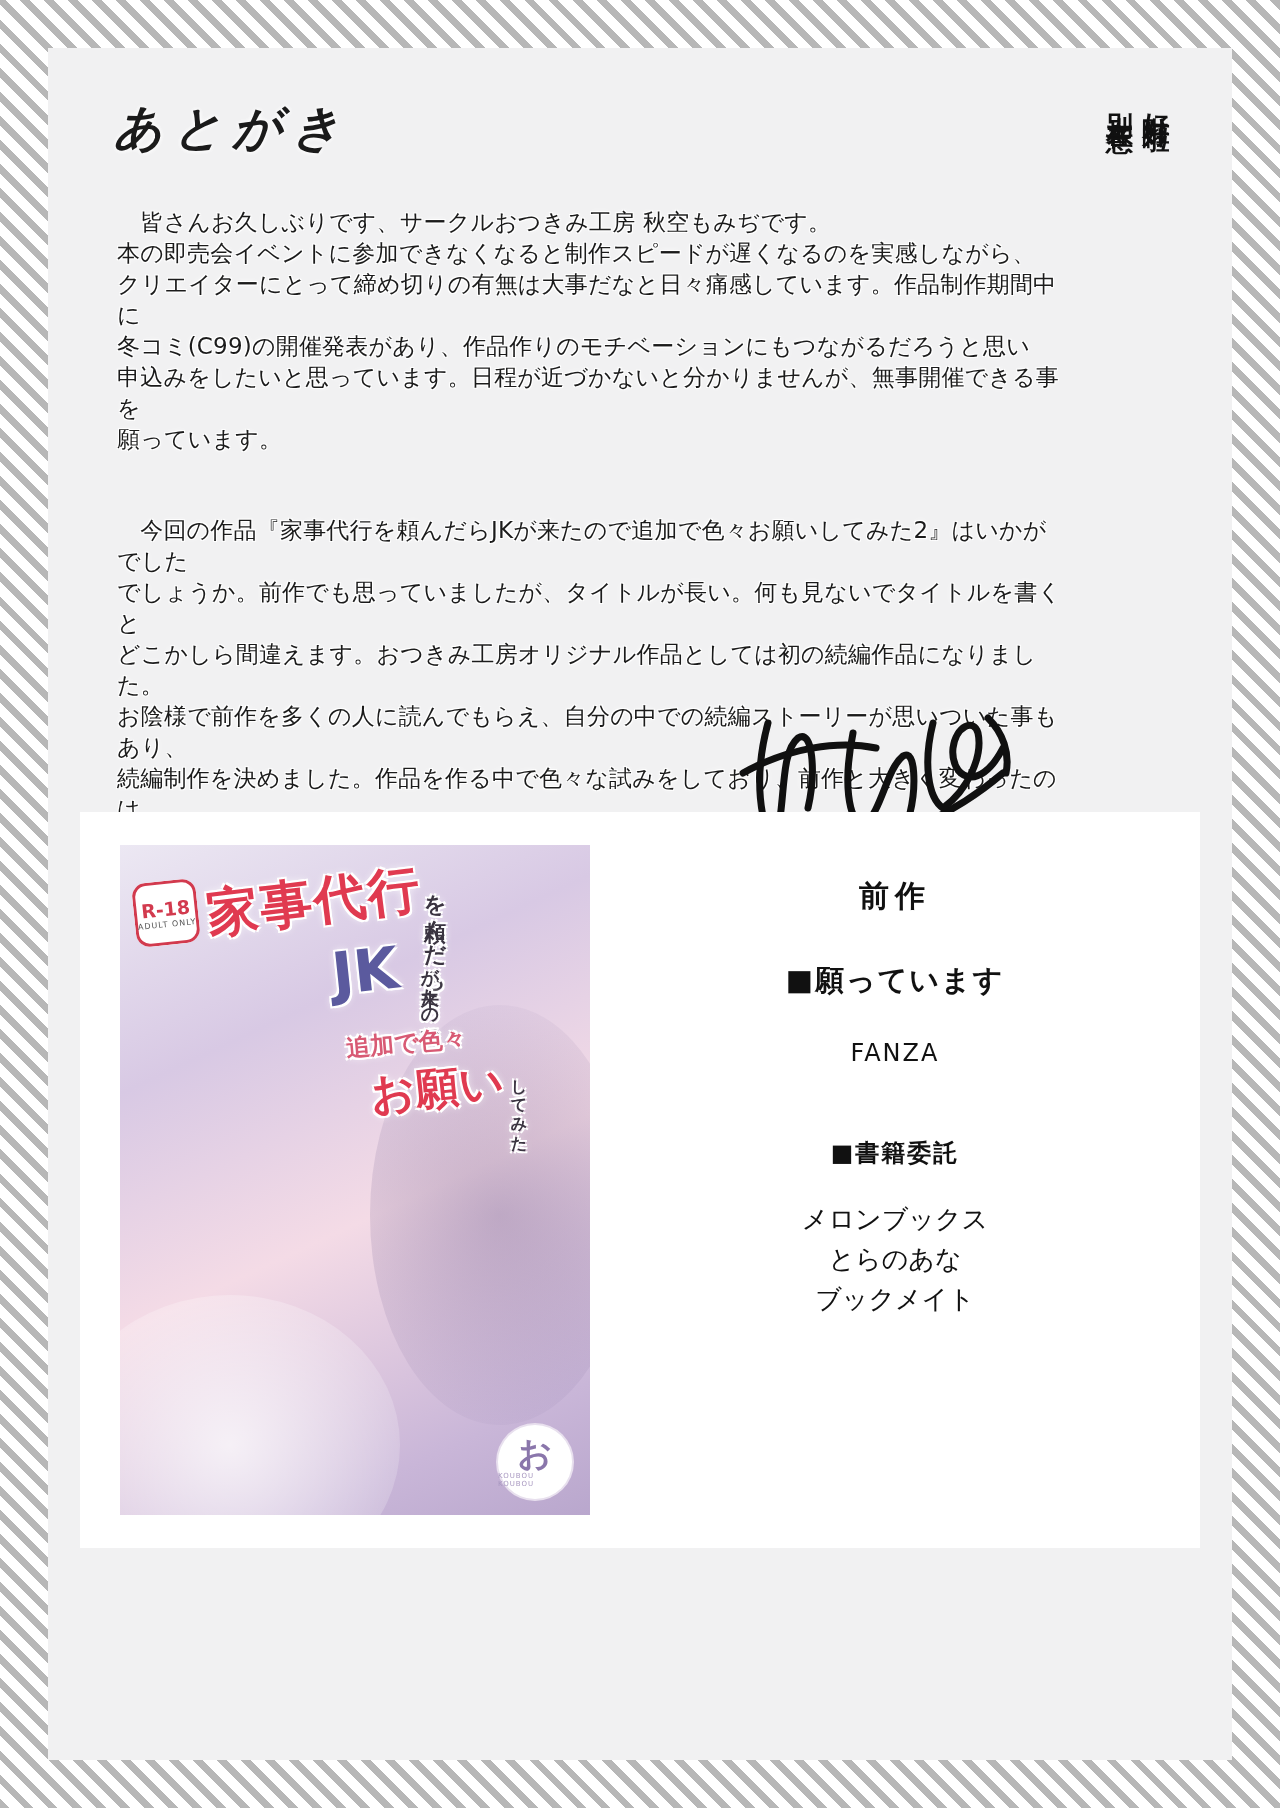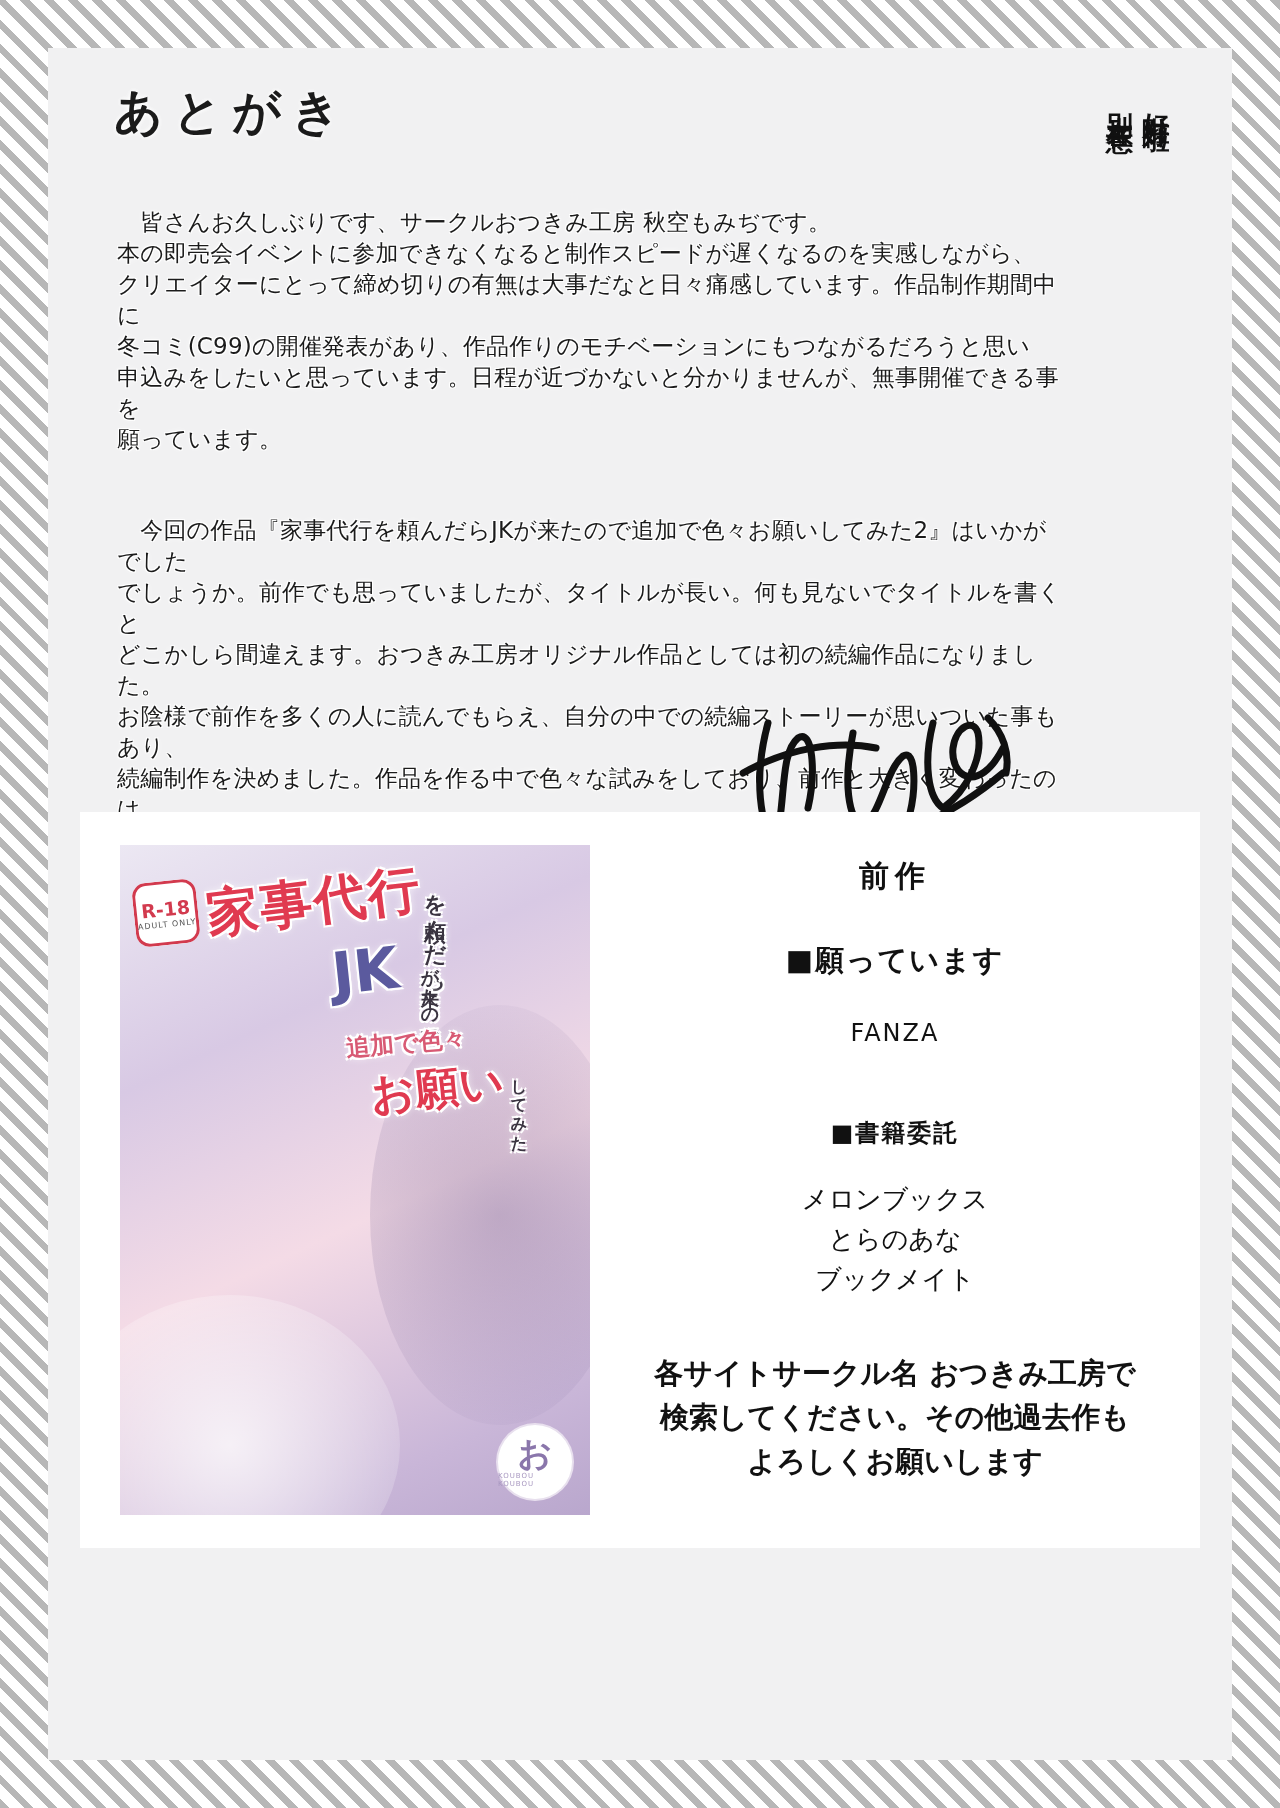--- a/index.html
+++ b/index.html
@@ -12,25 +12,26 @@
   }
   .page {
     position: absolute;
     left: 48px; top: 48px; right: 48px; bottom: 48px;
     background: #f1f1f2;
     overflow: hidden;
   }
   
   .afterword-title {
     position: absolute;
-    left: 66px; top: 32px;
+    left: 66px; top: 48px;
     font-size: 48px;
     font-weight: bold;
     letter-spacing: 10px;
     text-shadow: 0 0 5px #fff, 0 0 5px #fff;
+    font-style: italic;
   }
   .margin-note {
     position: absolute;
     top: 44px; right: 58px;
     writing-mode: vertical-rl;
     text-orientation: upright;
     font-weight: bold;
     font-size: 27px;
     line-height: 1.35;
     letter-spacing: 4px;
@@ -108,21 +109,21 @@
     box-shadow: 0 0 0 2px #e8e0ee;
   }
   .cover-logo .mark { font-size: 34px; font-weight: bold; color: #8a76ab; line-height: 1; }
   .cover-logo .caption { font-size: 7px; color: #a898c0; letter-spacing: 1px; margin-top: 2px; }
   
   .promo-info {
     flex: 1 1 auto;
     display: flex; flex-direction: column;
     align-items: center;
     text-align: center;
-    padding-top: 44px;
+    padding-top: 64px;
     font-family: "DejaVu Serif", "Liberation Serif", serif;
     color: #111;
   }
   .pw-heading { font-size: 30px; font-weight: bold; letter-spacing: 6px; }
   .pw-title {
     margin-top: 46px;
     font-size: 31px; font-weight: bold;
     line-height: 47px;
     white-space: pre-line;
   }
@@ -205,20 +206,17 @@
     </div>
 
     <div class="promo-info">
       <div class="pw-heading">前作</div>
       <div class="pw-digital-heading">■願っています</div>
       <div class="pw-digital-store">FANZA</div>
       <div class="pw-book-heading">■書籍委託</div>
       <div class="pw-book-stores" style="white-space: pre-line;">メロンブックス
 とらのあな
 ブックメイト</div>
-      <div class="pw-search-note">各サイトサークル名 おつきみ工房で
-検索してください。その他過去作も
-よろしくお願いします</div>
     </div>
 
   </div>
 
 </div>
 
 </body></html>

